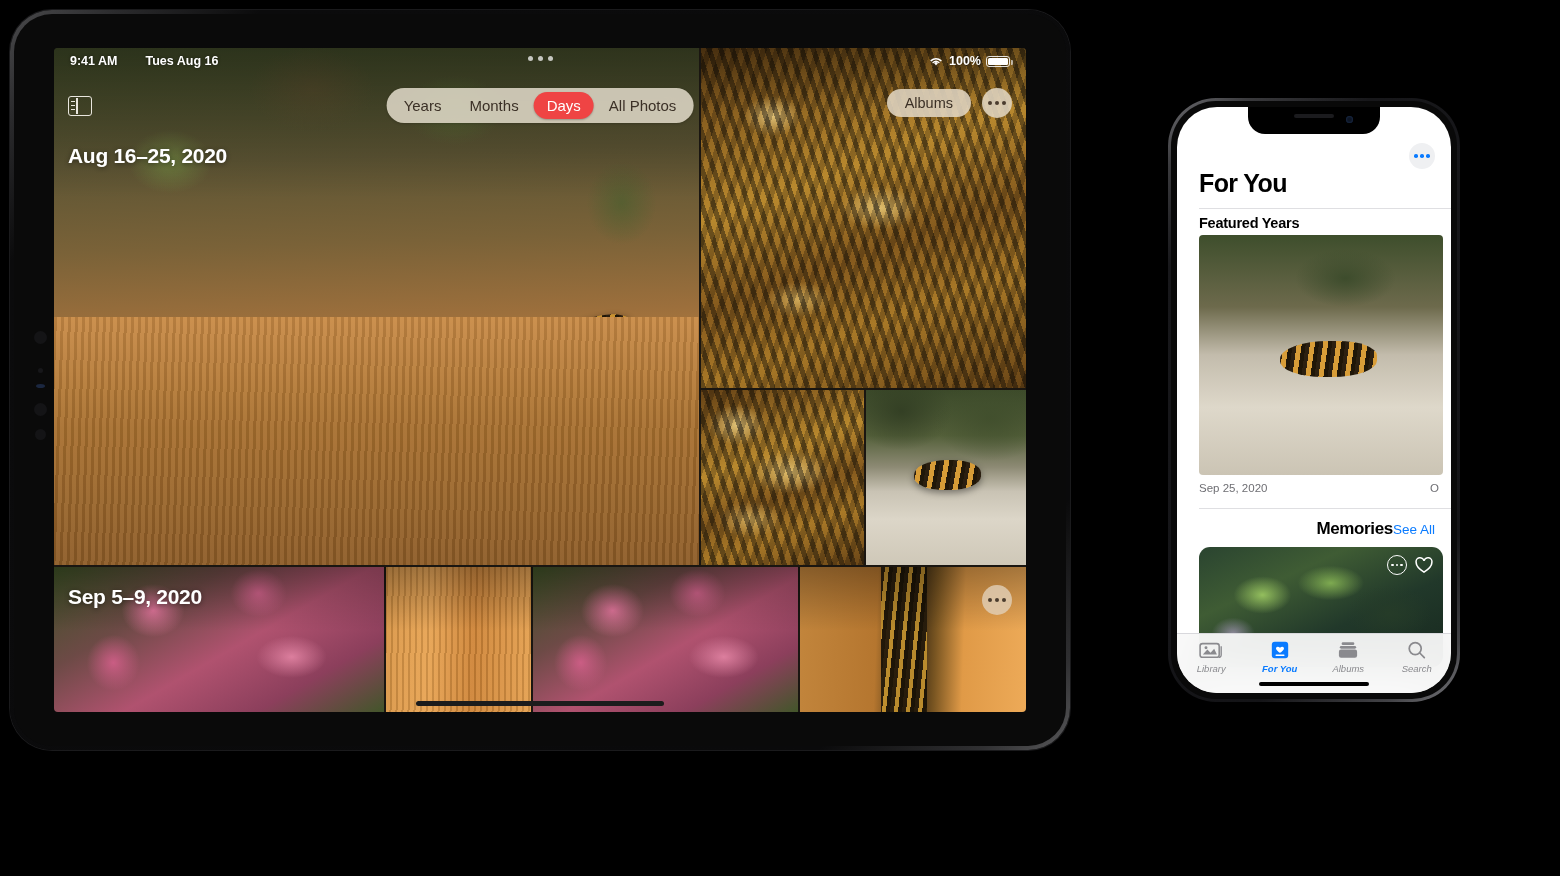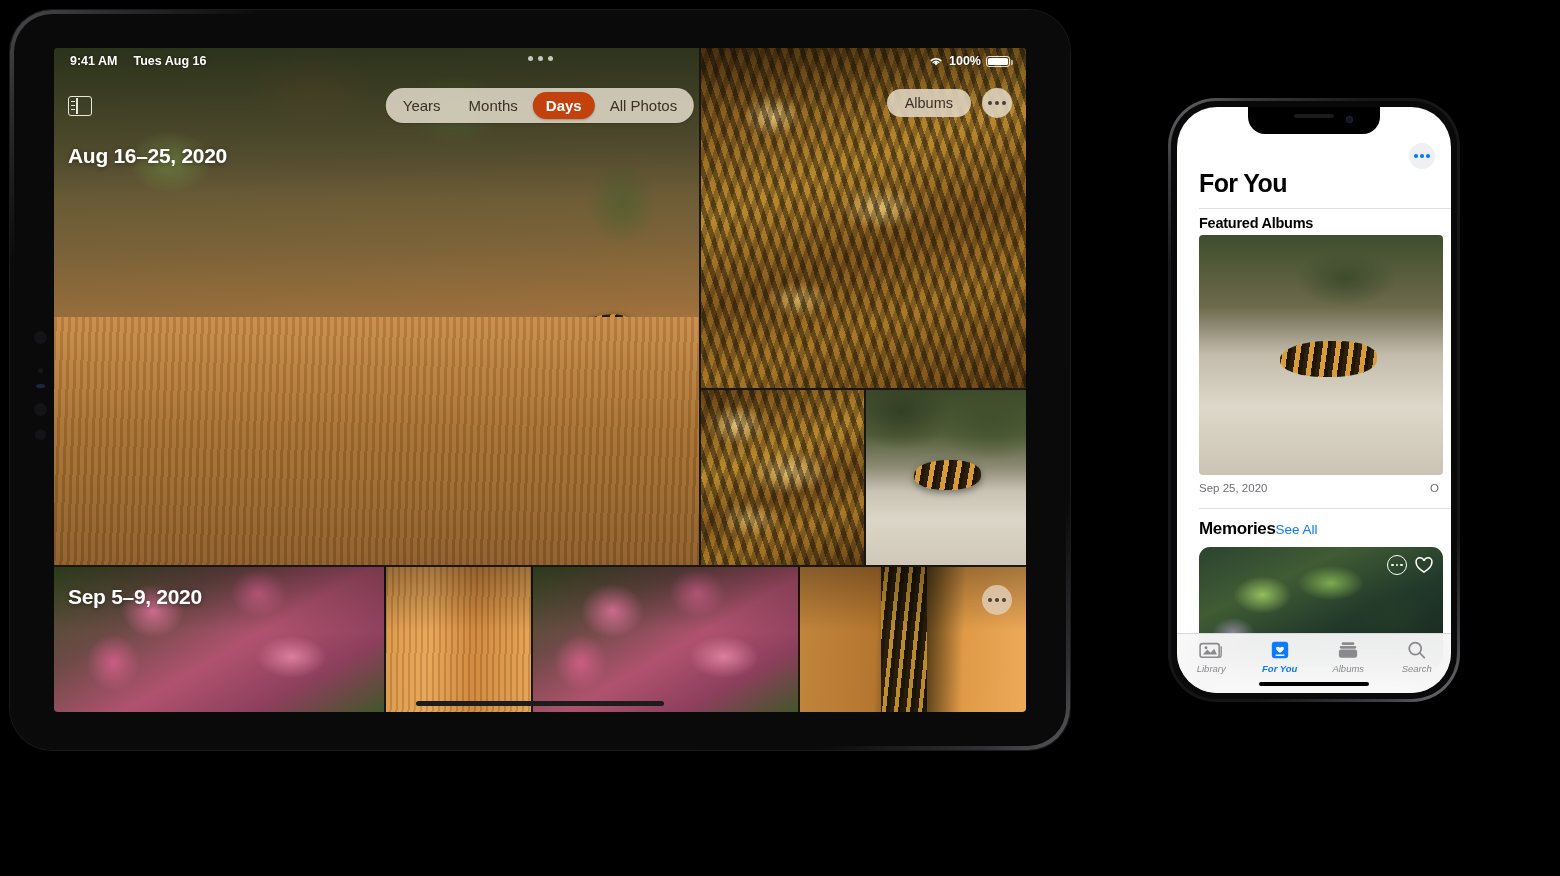--- a/index.html
+++ b/index.html
@@ -39,21 +39,21 @@
   #sc-dot4 { left: 24px; top: 393px; width: 13px; height: 13px; }
   #sc-dot5 { left: 25px; top: 419px; width: 11px; height: 11px; }
 
   
   #ipad-status {
     position: absolute; left: 0; top: 0; width: 100%; height: 26px;
     display: flex; align-items: center; justify-content: space-between;
     padding: 0 16px; color: #fff; font-size: 12.5px; font-weight: 600;
     z-index: 40; text-shadow: 0 0 3px rgba(0,0,0,.55);
   }
-  #ipad-status-left { display: flex; align-items: center; gap: 16px; }
+  #ipad-status-left { display: flex; align-items: center; gap: 28px; }
   #ipad-status-right { display: flex; align-items: center; gap: 5px; }
   .batt-shell {
     width: 24px; height: 11px; border: 1.3px solid rgba(255,255,255,.85);
     border-radius: 3px; position: relative; display:inline-block;
   }
   .batt-shell::after {
     content:''; position:absolute; right:-3.5px; top:3px; width:2px;height:5px;
     background: rgba(255,255,255,.6); border-radius: 0 1px 1px 0;
   }
   .batt-fill { position:absolute; left:1px; top:1px; bottom:1px; right:1px; background:#fff; border-radius:1.5px;}
@@ -90,21 +90,21 @@
   #sidebar-btn .l3{position:absolute;left:3px;top:12.5px;width:3.5px;height:1.6px;background:#e9e6de;}
 
   #seg-wrap { position:absolute; left:50%; top:40px; transform:translateX(-50%); z-index:31;}
   #segmented {
     display:flex; align-items:flex-end; background: rgba(238,230,214,.80);
     border-radius: 18px; padding: 4px; gap: 2px;
     backdrop-filter: blur(12px); box-shadow: 0 1px 3px rgba(0,0,0,.18);
   }
   .seg { padding: 5px 13px; border-radius: 14px; font-size: 15px; font-weight: 500;
          color: #3b3026; cursor:pointer; white-space:nowrap; }
-  .seg.active { background:#c2410c; color:#fff; font-weight:700;
+  .seg.active { background:#ef4444; color:#fff; font-weight:400;
                 box-shadow: 0 1px 2px rgba(0,0,0,.25); }
 
   #ipad-actions { position:absolute; right:14px; top:40px; z-index:31; display:flex; align-items:center; gap:11px;}
   #select-btn {
     background: rgba(238,230,214,.78); color:#3b3026; font-size:14.5px; font-weight:500;
     padding: 6px 18px; border-radius: 16px; cursor:pointer;
     backdrop-filter: blur(12px);
   }
   .more-circle {
     width:30px;height:30px;border-radius:50%; background: rgba(238,230,214,.78);
@@ -177,21 +177,21 @@
   #ip-rule1 { position:absolute; left:22px; right:0; top:101px; height:1px; background:#dfdfe2; z-index:40;}
   #ip-sec1 { position:absolute; left:22px; top:108px; font-size:14.5px; font-weight:700; color:#000; z-index:40; letter-spacing:-.25px;}
 
   #ip-featured { position:absolute; left:22px; top:128px; right:0; height:240px; display:flex; gap:8px; z-index:38;}
   #feat-card1 { flex:0 0 244px; border-radius:4px; overflow:hidden; position:relative; }
 
   #ip-caption-row { position:absolute; left:22px; top:375px; right:0; display:flex; z-index:38; font-size:11.5px; color:#6e6e73;}
   #ip-cap2 { position:absolute; left:253px; top:375px; font-size:11.5px; color:#6e6e73; z-index:38; white-space:nowrap; }
   #ip-rule2 { position:absolute; left:22px; right:0; top:401px; height:1px; background:#dfdfe2; z-index:40;}
 
-  #ip-mem-head { position:absolute; left:22px; right:16px; top:412px; display:flex; align-items:baseline; justify-content:flex-start; z-index:40;}
+  #ip-mem-head { position:absolute; left:22px; right:16px; top:412px; display:flex; align-items:baseline; justify-content:flex-end; z-index:40;}
   #ip-mem-title { font-size:17px; font-weight:700; color:#000; letter-spacing:-.35px;}
   #ip-see-all { font-size:13.5px; color:#0a7bff; cursor:pointer; font-weight:400;}
 
   #ip-memcard { position:absolute; left:22px; top:440px; width:244px; height:120px;
                 border-radius:11px; overflow:hidden; z-index:36; }
   #ip-memcard .badges { position:absolute; right:9px; top:8px; display:flex; gap:7px; z-index:5;}
   .ring { width:20px;height:20px;border-radius:50%;border:1.8px solid #fff; display:flex;align-items:center;justify-content:center;gap:1.8px;}
   .ring i{width:2.8px;height:2.8px;border-radius:50%;background:#fff;display:block;}
 
   #ip-tabbar {
@@ -447,21 +447,21 @@
         <div id="ip-more-row">
           <div id="ip-more-btn">
               <i></i>
               <i></i>
               <i></i>
             </div>
         </div>
 
         <div id="ip-title">For You</div>
         <div id="ip-rule1"></div>
-        <div id="ip-sec1">Featured Albums</div>
+        <div id="ip-sec1">Featured Years</div>
 
         <div id="ip-featured">
           <div id="feat-card1">
             <div class="ph stonebee">
                 <span class="b3"></span>
               </div>
           </div>
 
         </div>
 

